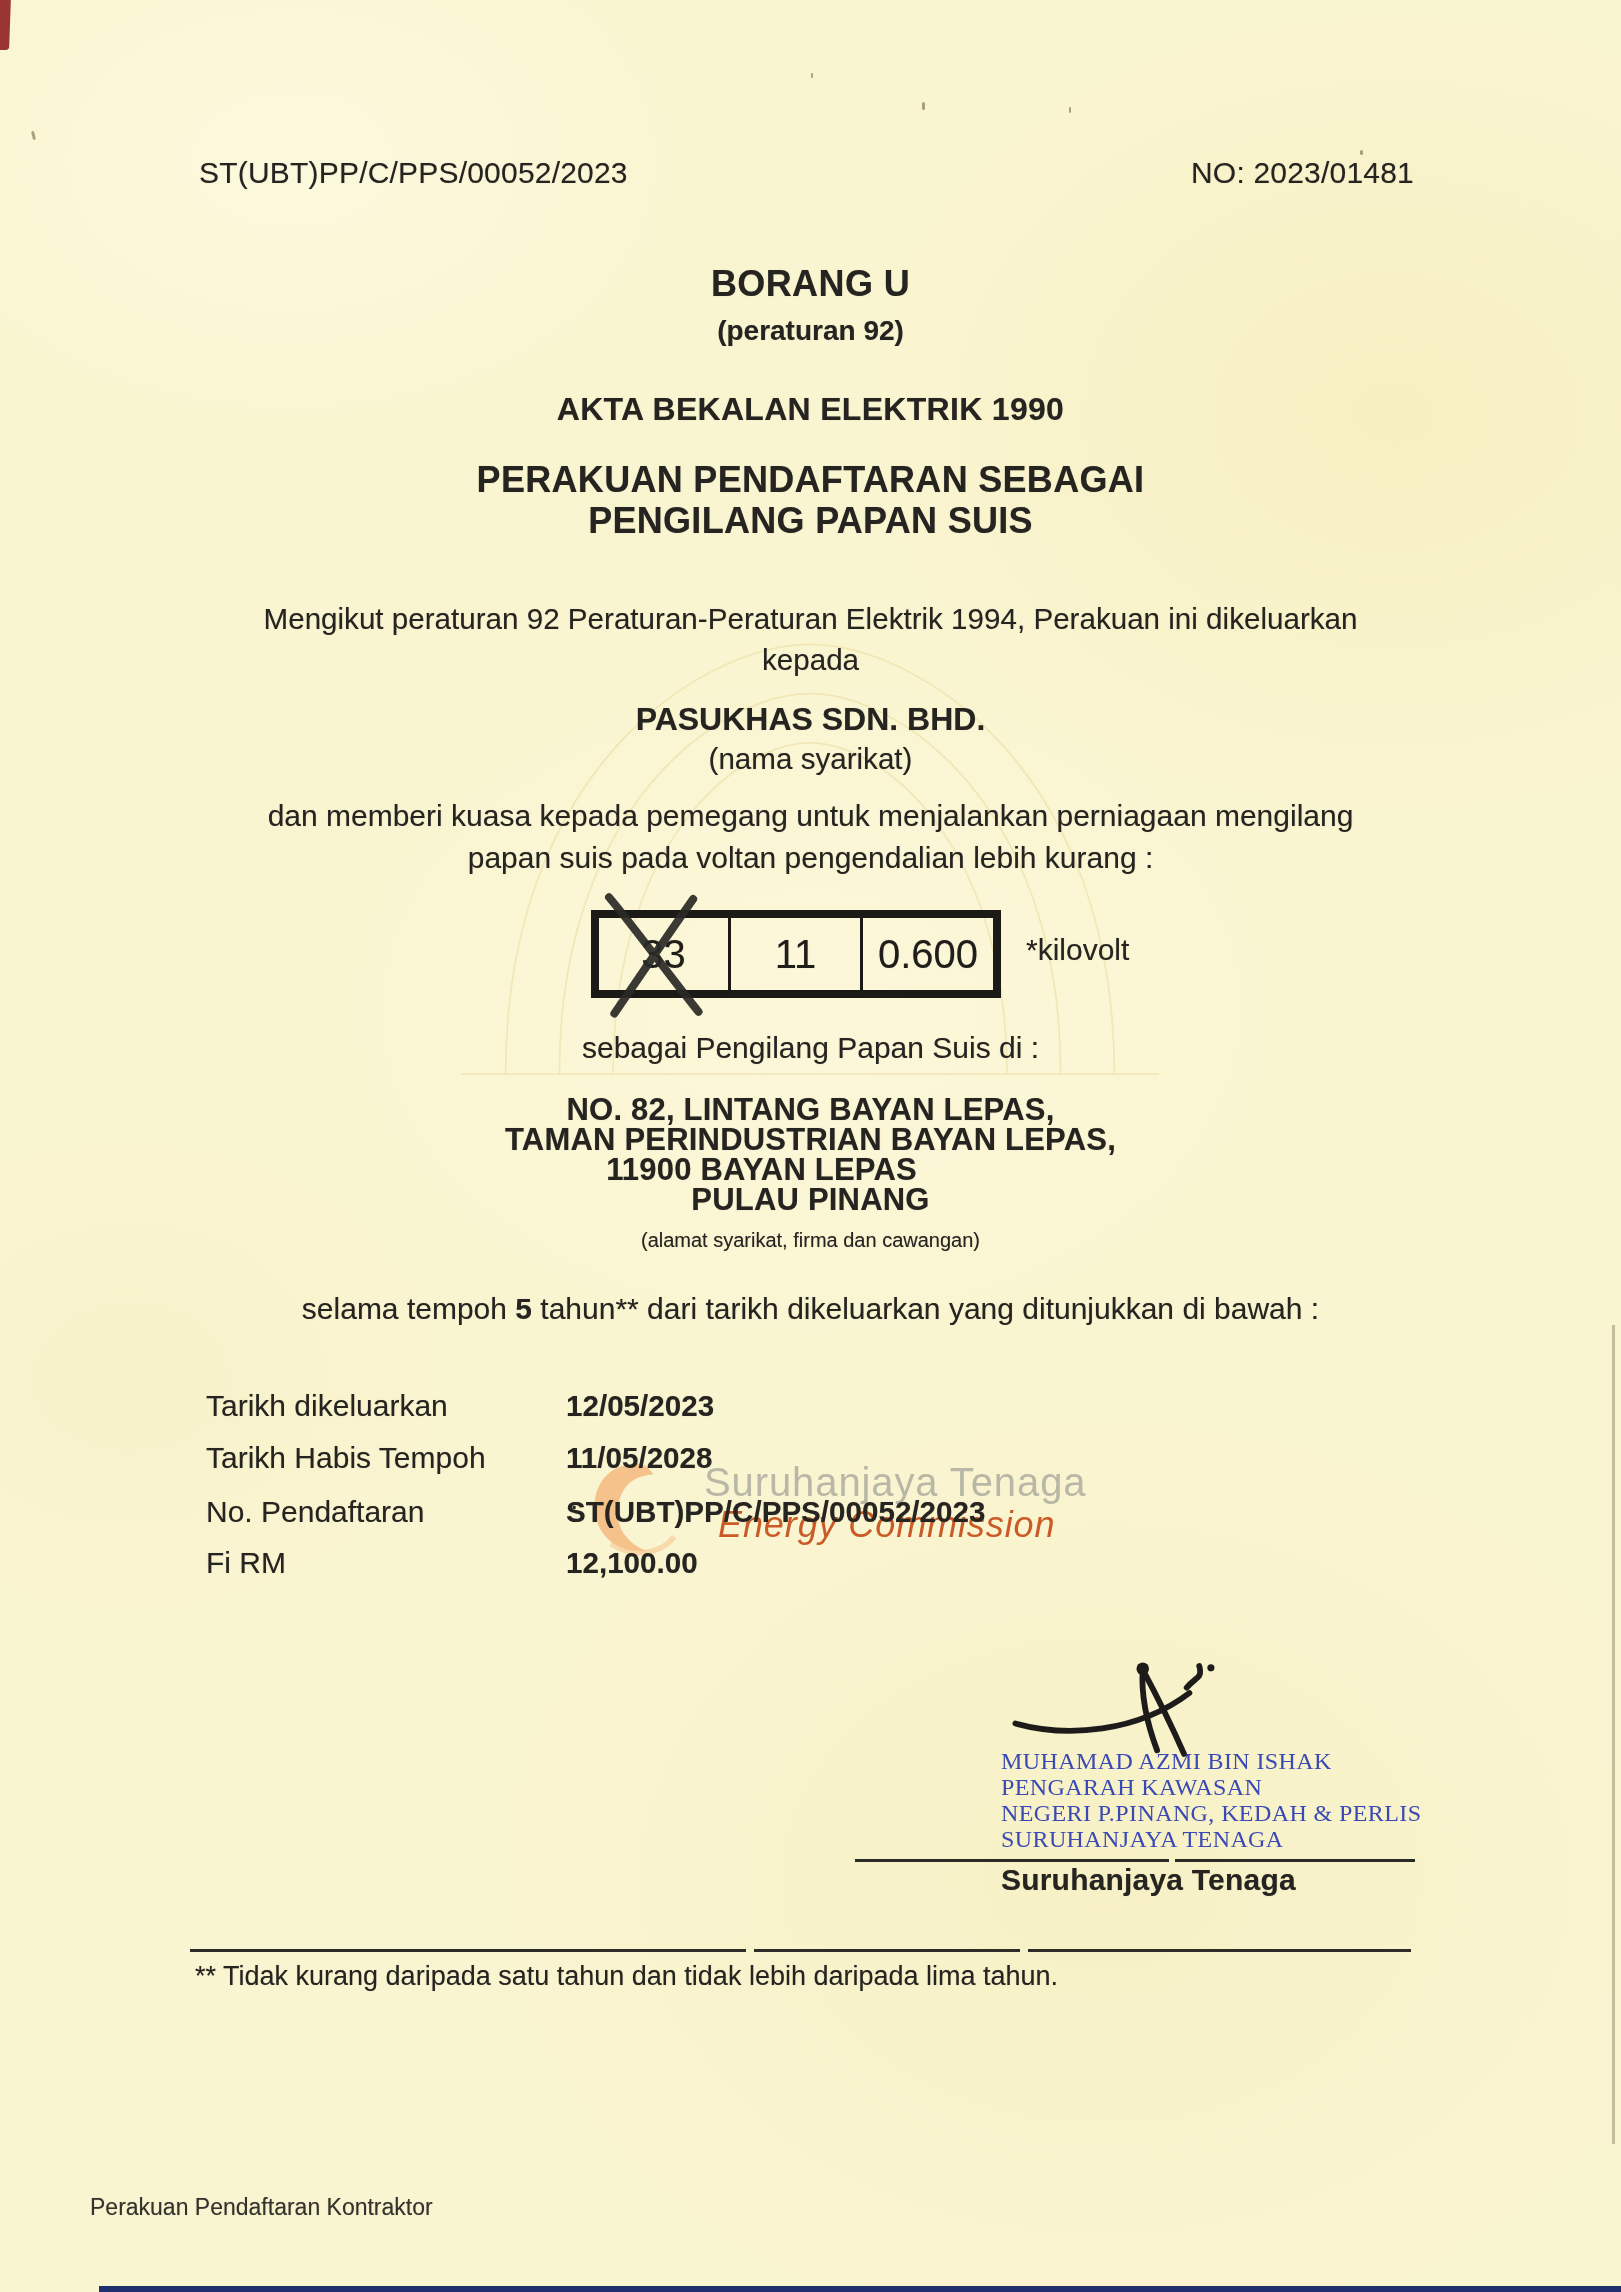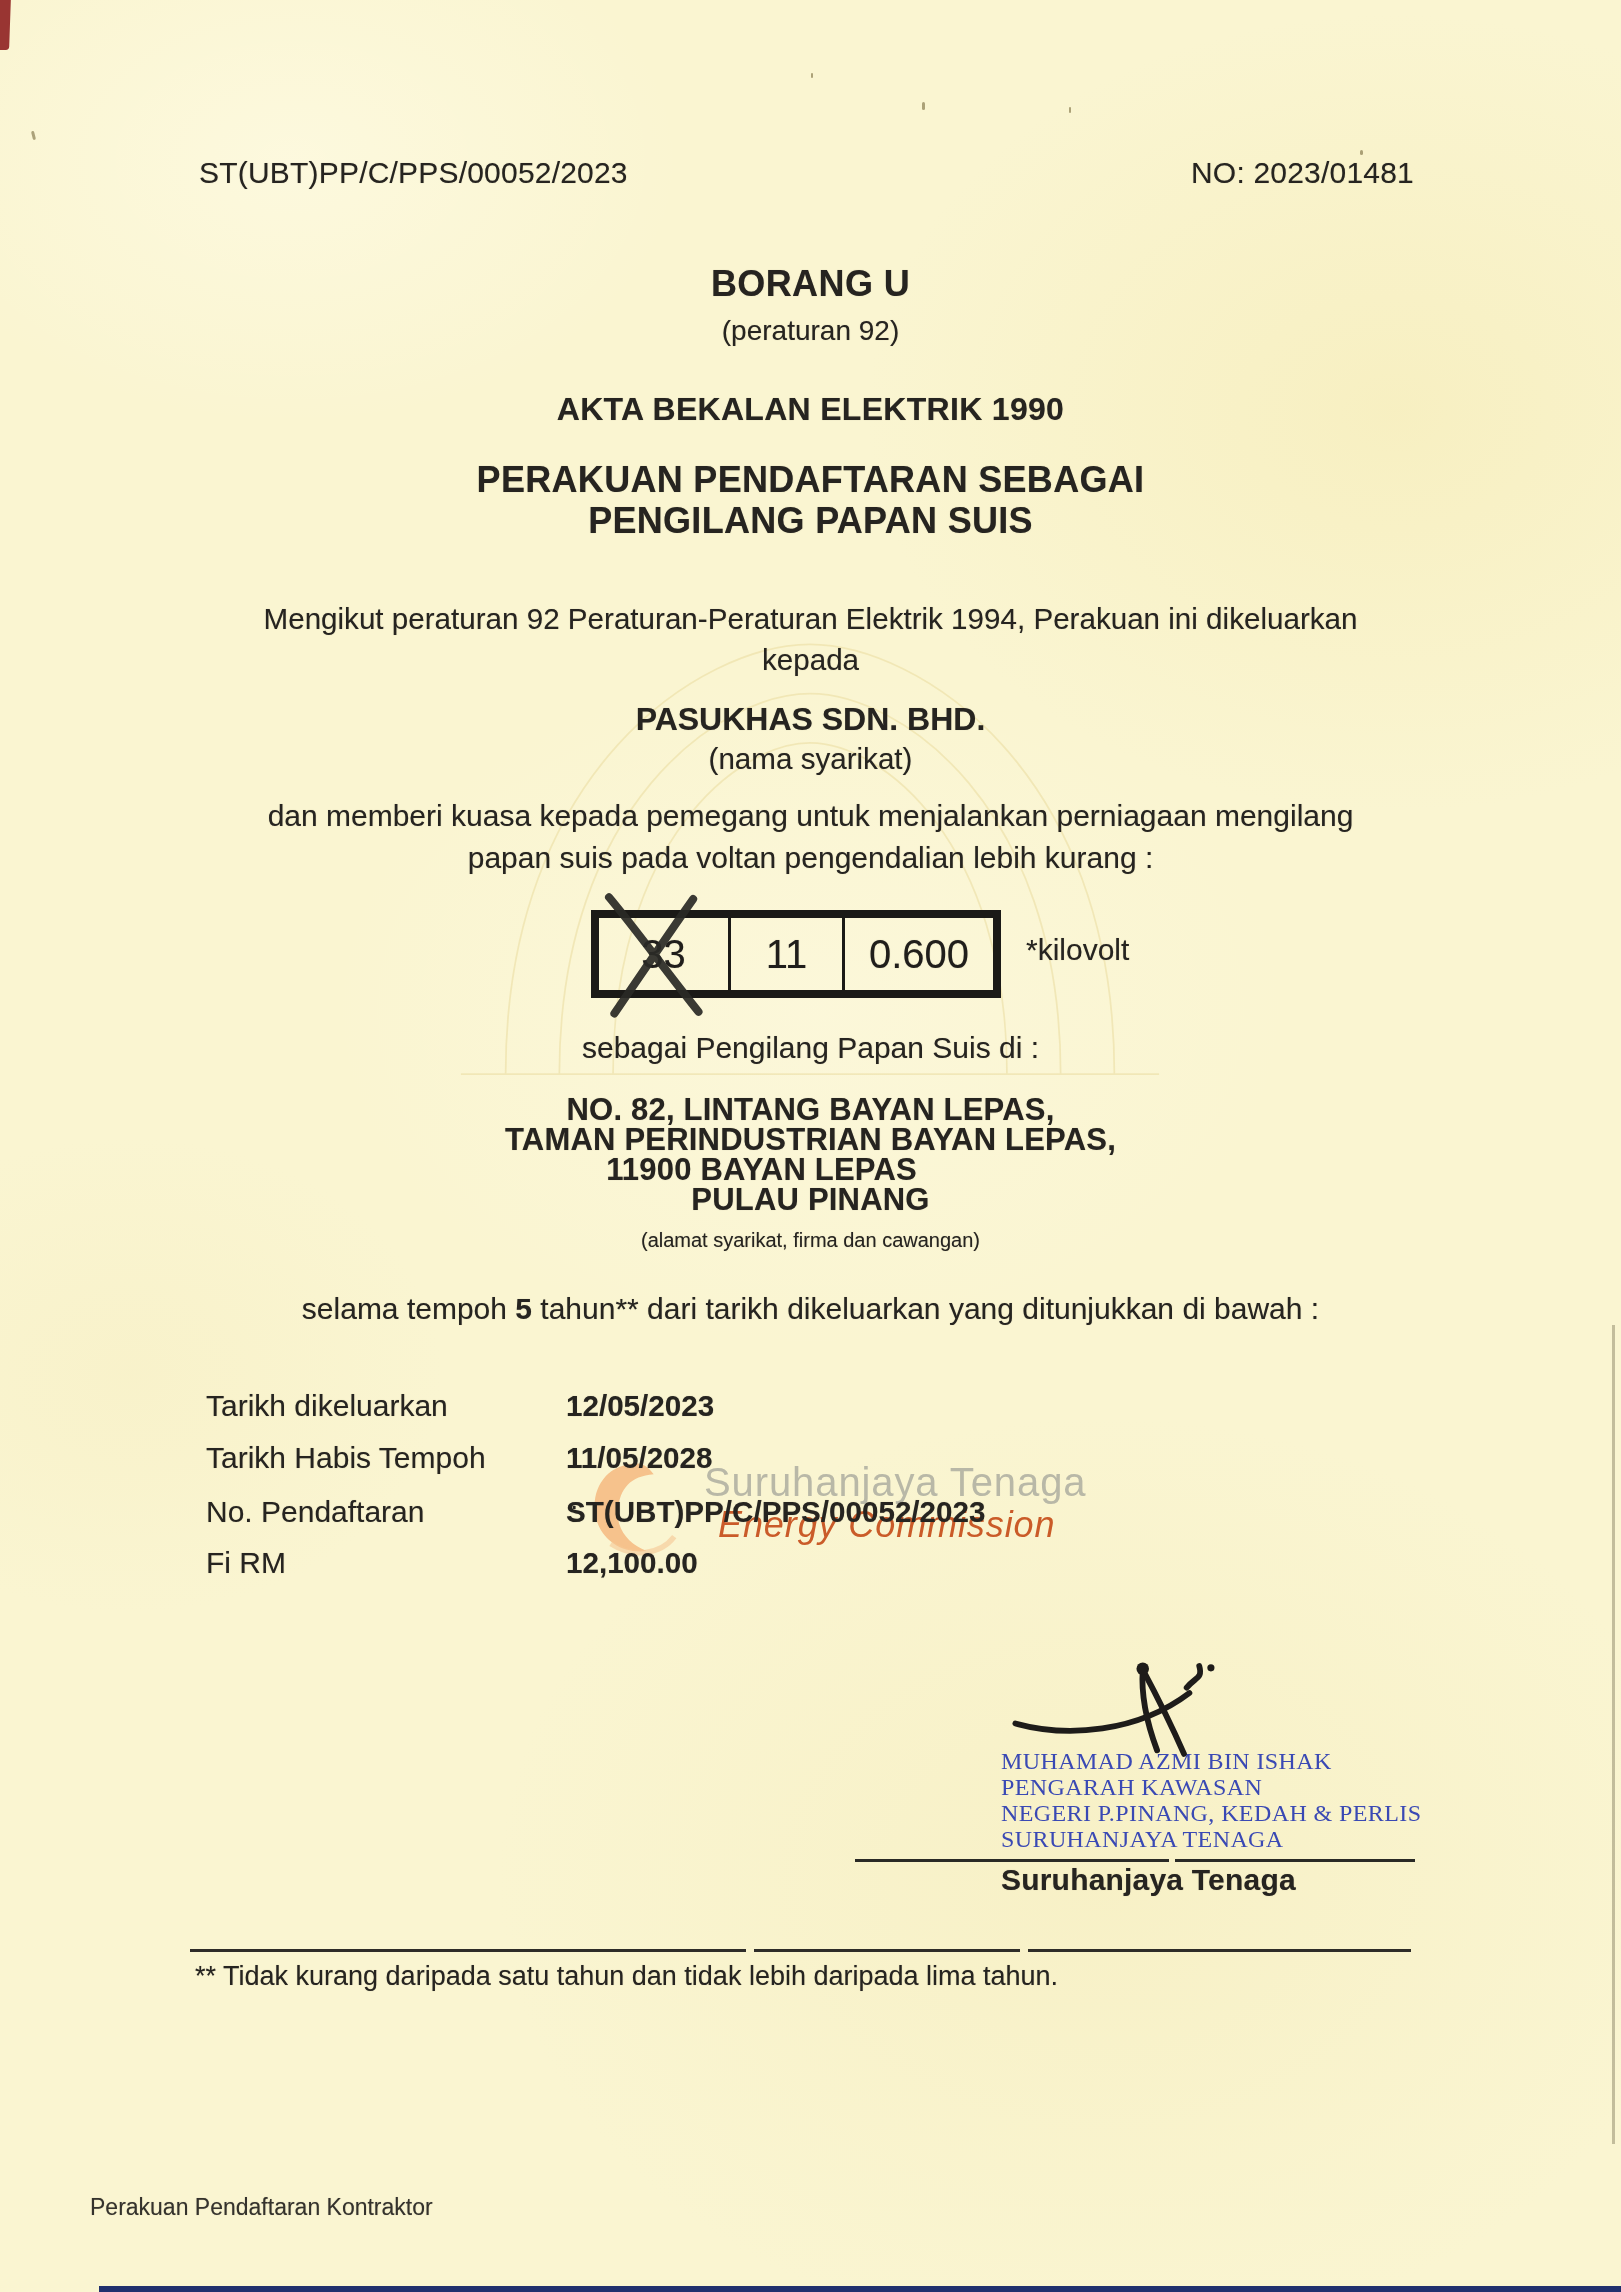--- a/index.html
+++ b/index.html
@@ -34,37 +34,37 @@
   .speck.s5 { left:811px;  top:73px;  width:1.8px; height:5.4px; }
 
   .security-pattern { left:407px; top:537px; width:806px; height:555px; opacity:.5; pointer-events:none; }
 
   
   .ref-left  { left:199px; top:156px; font-size:30px; letter-spacing:0.2px; }
   .ref-right { left:1191px; top:156px; font-size:30px; letter-spacing:0.2px; }
 
   
   .form-title   { top:263px; font-size:36px; font-weight:bold; letter-spacing:0.4px; }
-  .regulation   { top:315px; font-size:28px; font-weight:normal; }
+  .regulation   { top:315px; font-size:28px; font-weight:bold; }
   .act-title    { top:391px; font-size:32px; font-weight:bold; letter-spacing:0.3px; }
   .heading      { top:459px; font-size:36px; font-weight:bold; line-height:41px; letter-spacing:0.3px; }
 
   
   .intro        { top:598px; font-size:29.6px; line-height:41px; }
   .company      { top:701px; font-size:32px; font-weight:bold; }
   .company-cap  { top:742px; font-size:29.6px; }
   .authorize    { top:795px; font-size:30px; line-height:42px; }
 
   
   .voltage-table { left:591px; top:910px; width:410px; height:88px;
                    border:8px solid #1b1a17; display:flex; background:transparent; }
   .voltage-cell  { display:flex; align-items:center; justify-content:center;
                    font-size:40px; color:#201e1b; }
   .voltage-cell.c1 { width:132px; border-right:3.6px solid #1b1a17; }
-  .voltage-cell.c2 { width:114px; border-right:3.6px solid #1b1a17; }
+  .voltage-cell.c2 { width:132px; border-right:3.6px solid #1b1a17; }
   .voltage-cell.c3 { flex:1; }
   .cross-mark   { left:584px; top:890px; width:161px; height:129px; }
   .kilovolt     { left:1026px; top:933px; font-size:30px; }
 
   .as-line      { top:1031px; font-size:30px; }
   .address      { top:1095px; font-size:31px; font-weight:bold; line-height:30px; letter-spacing:0.2px; }
   .address .shift-left { transform:translateX(-49px); }
   .address-cap  { top:1229px; font-size:20px; }
   .period       { top:1292px; font-size:30px; }
   .period .num  { font-weight:bold; }

